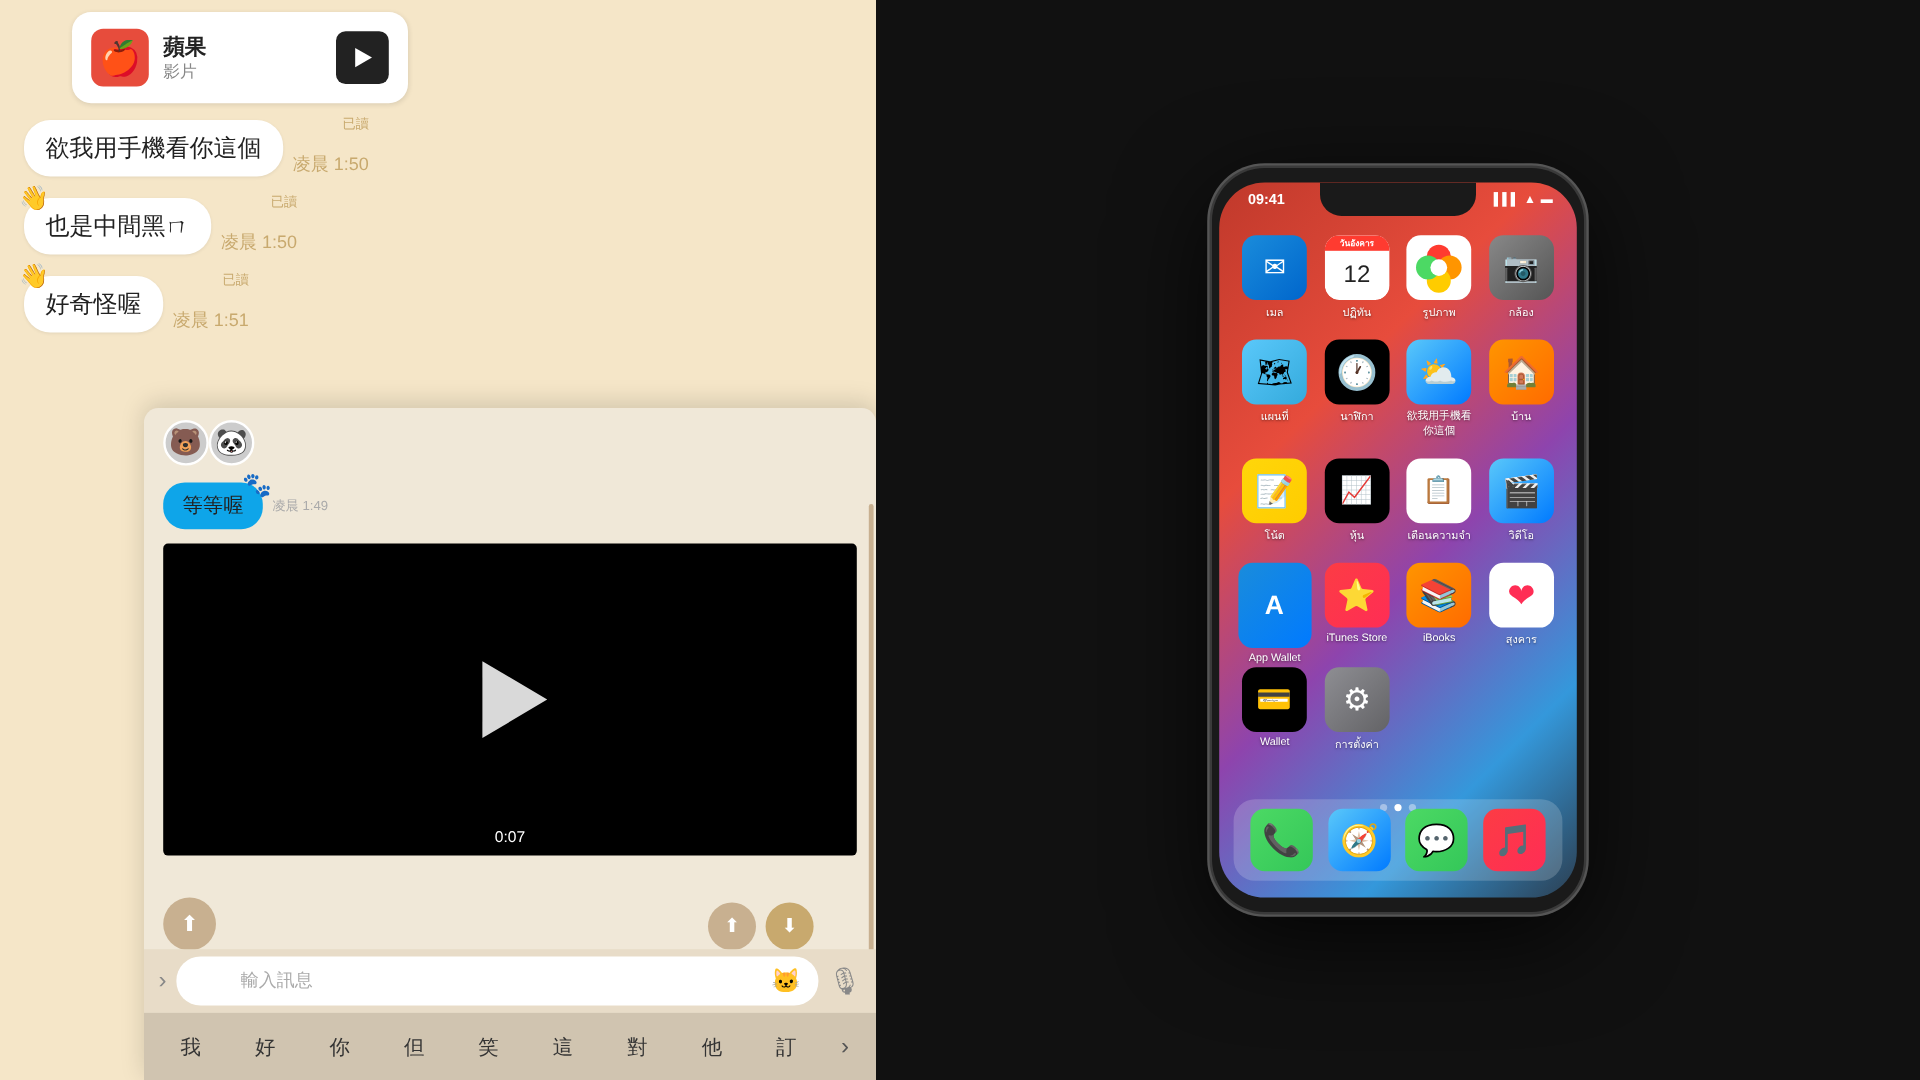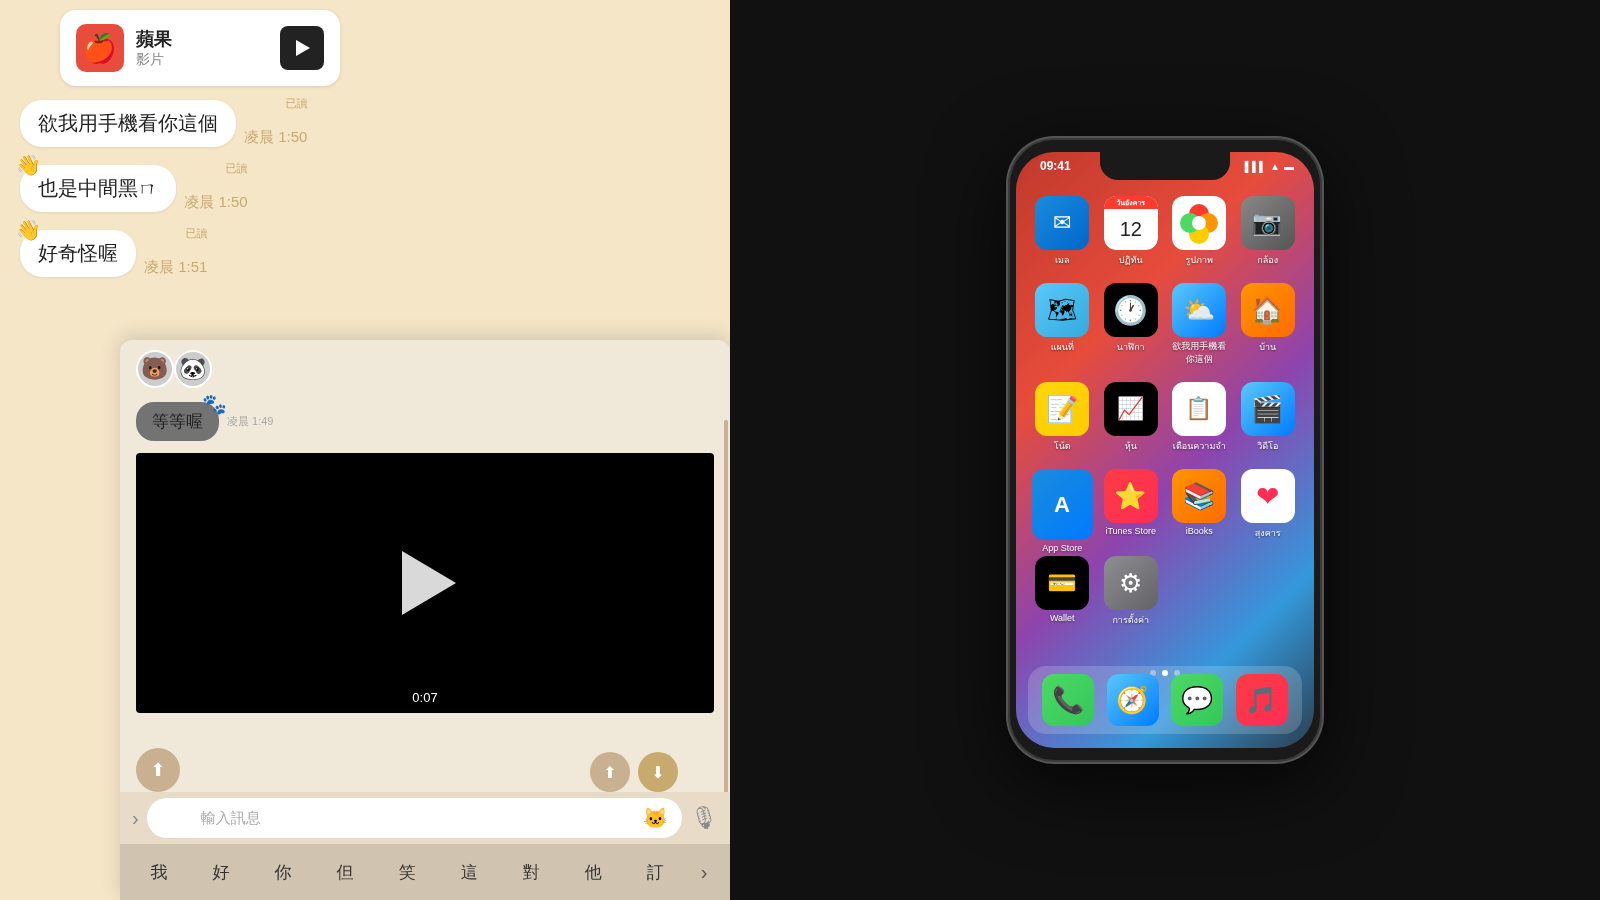--- a/index.html
+++ b/index.html
@@ -158,21 +158,21 @@
     .avatar-emoji {
       font-size: 22px;
     }
     .overlay-bubble-row {
       display: flex;
       align-items: center;
       gap: 8px;
       padding: 4px 16px;
     }
     .overlay-bubble {
-      background: #737373;
+      background: #0ea5e9;
       border-radius: 18px;
       padding: 8px 16px;
       font-size: 17px;
       color: #222;
       position: relative;
     }
     .overlay-time {
       font-size: 11px;
       color: #aaa;
     }
@@ -726,21 +726,21 @@
           </div>
           <span class="app-label">วิดีโอ</span>
         </div>
 
         <div class="app-item">
           <div class="app-icon appstore-icon-inner" style="background:linear-gradient(135deg,#1a8cdb,#007aff); border-radius:12px;">
             <svg width="30" height="30" viewBox="0 0 30 30">
               <text x="15" y="22" text-anchor="middle" fill="white" font-size="22" font-weight="bold" font-family="Arial">A</text>
             </svg>
           </div>
-          <span class="app-label">App Store</span>
+          <span class="app-label">App Wallet</span>
         </div>
 
         <div class="app-item">
           <div class="app-icon icon-itunesstore">
             <span style="font-size:26px; color:white;">⭐</span>
           </div>
           <span class="app-label">iTunes Store</span>
         </div>
 
         <div class="app-item">

